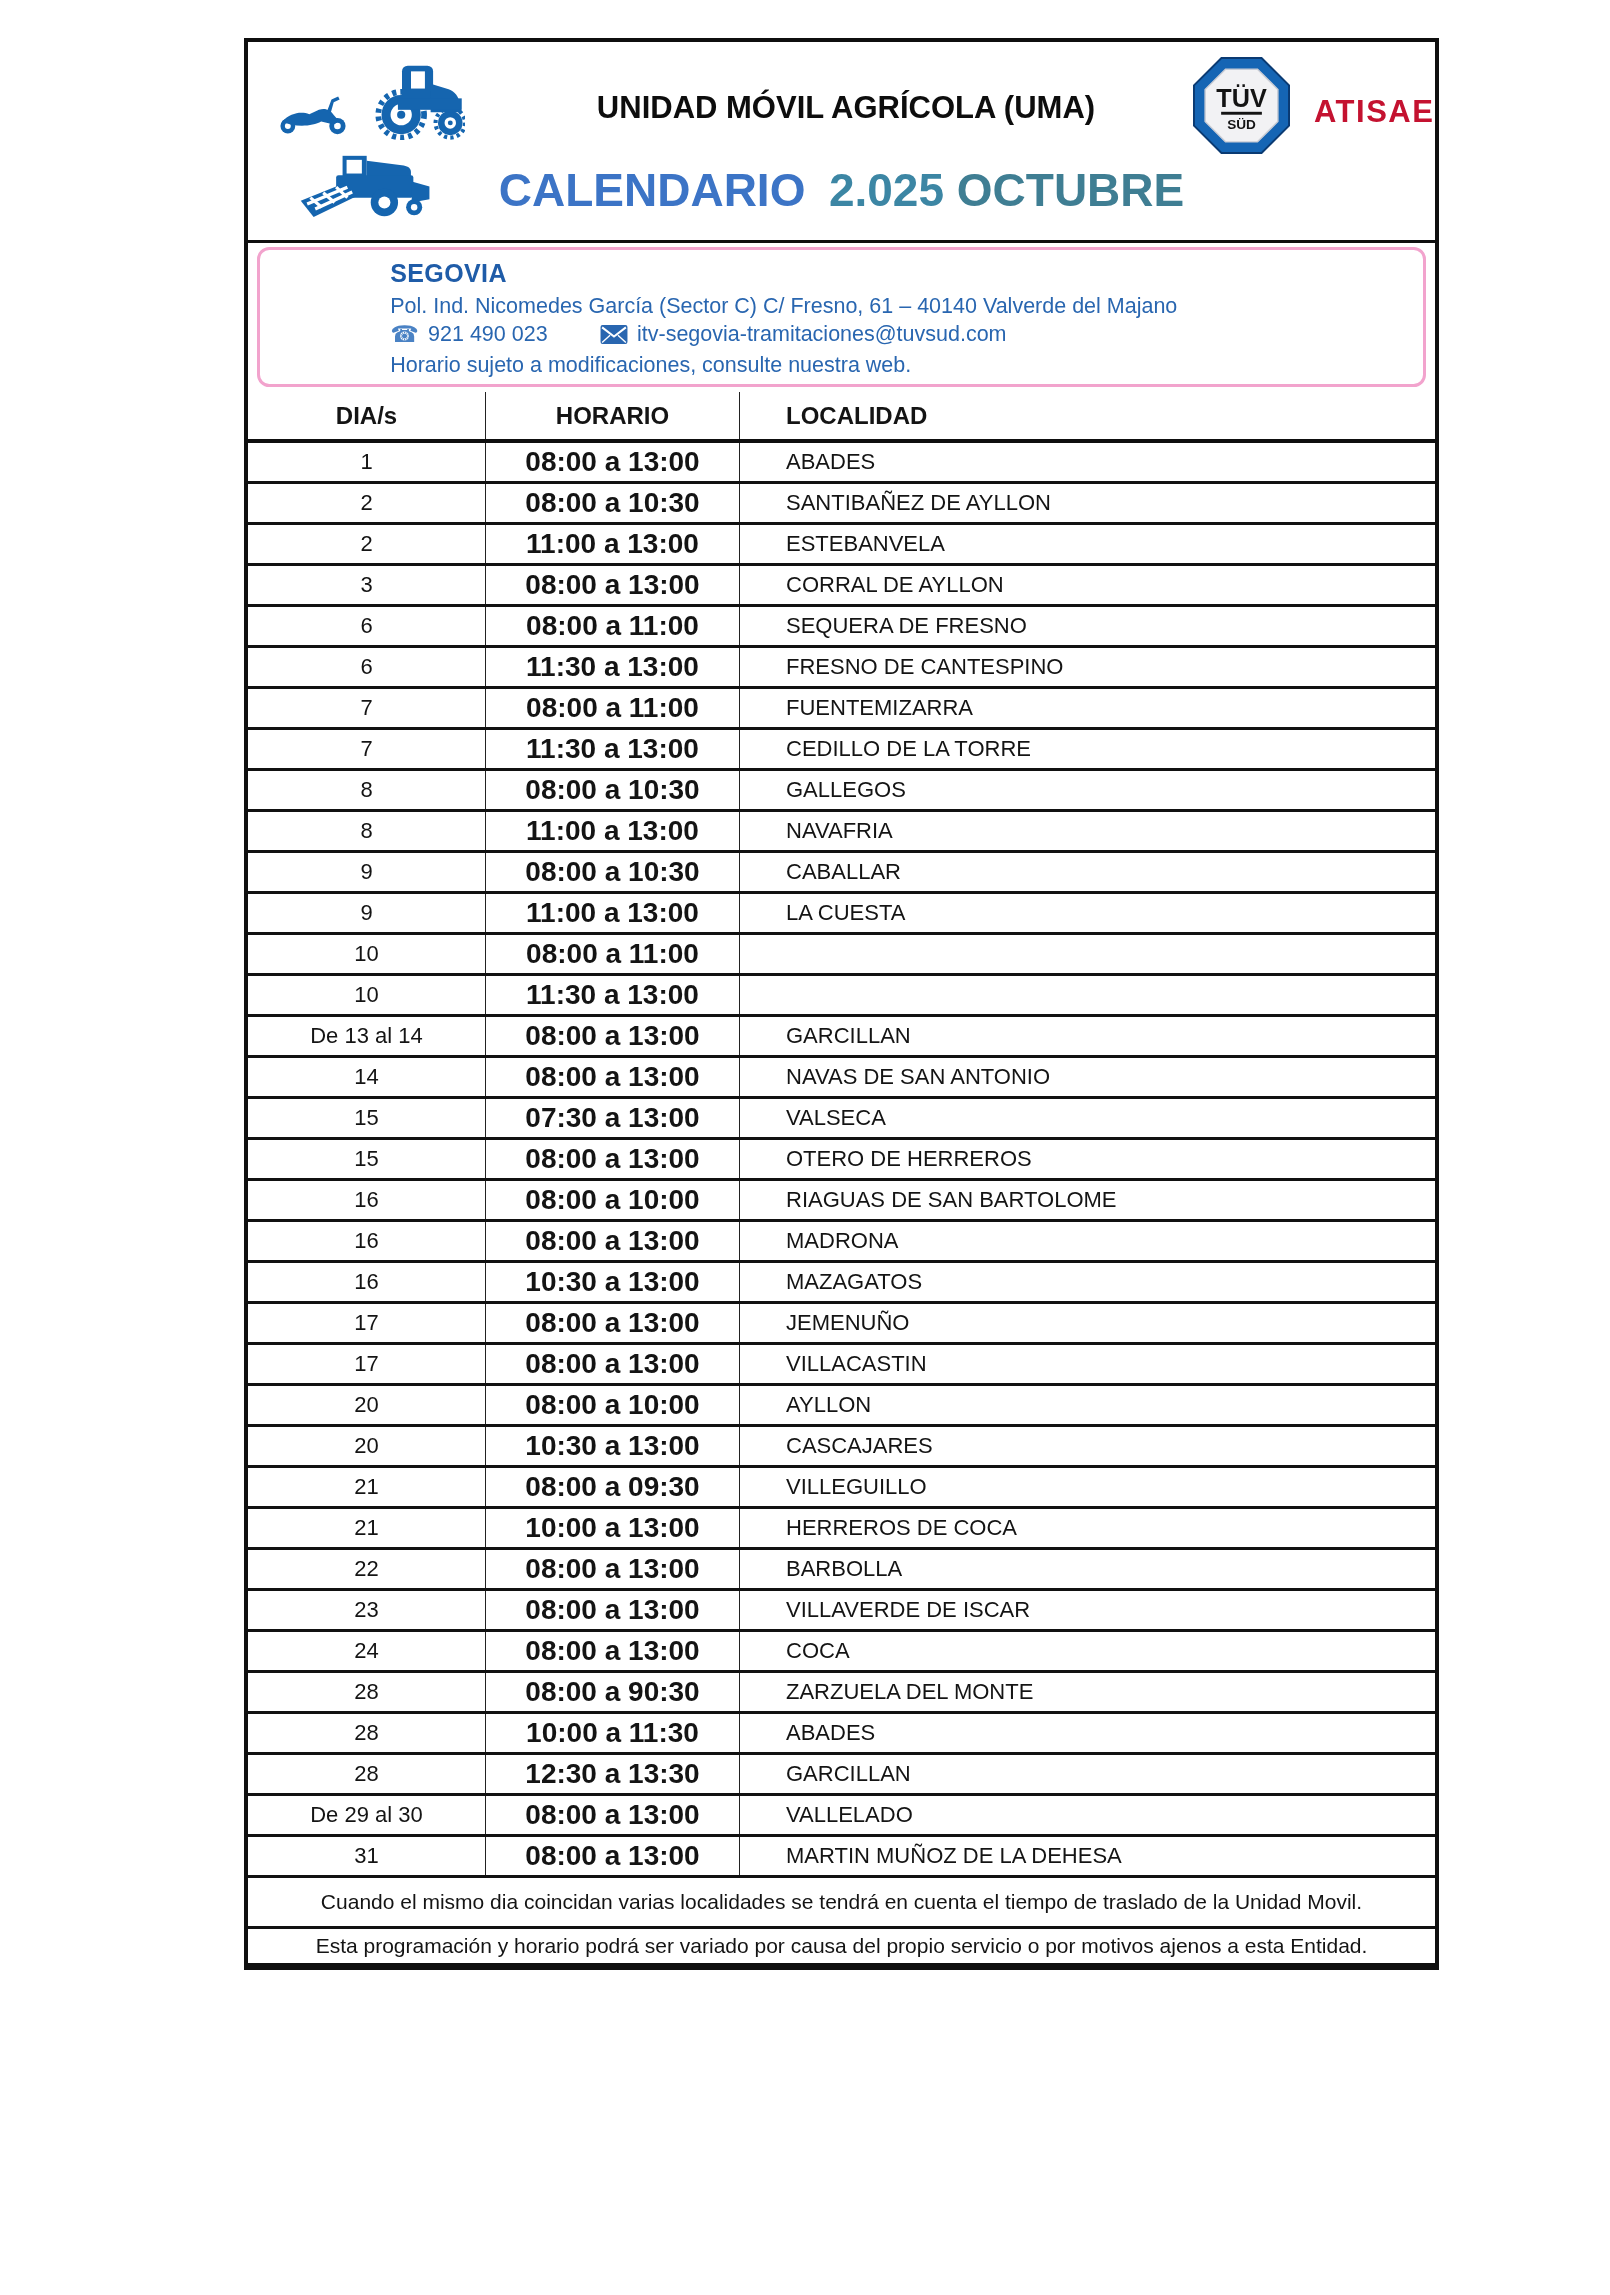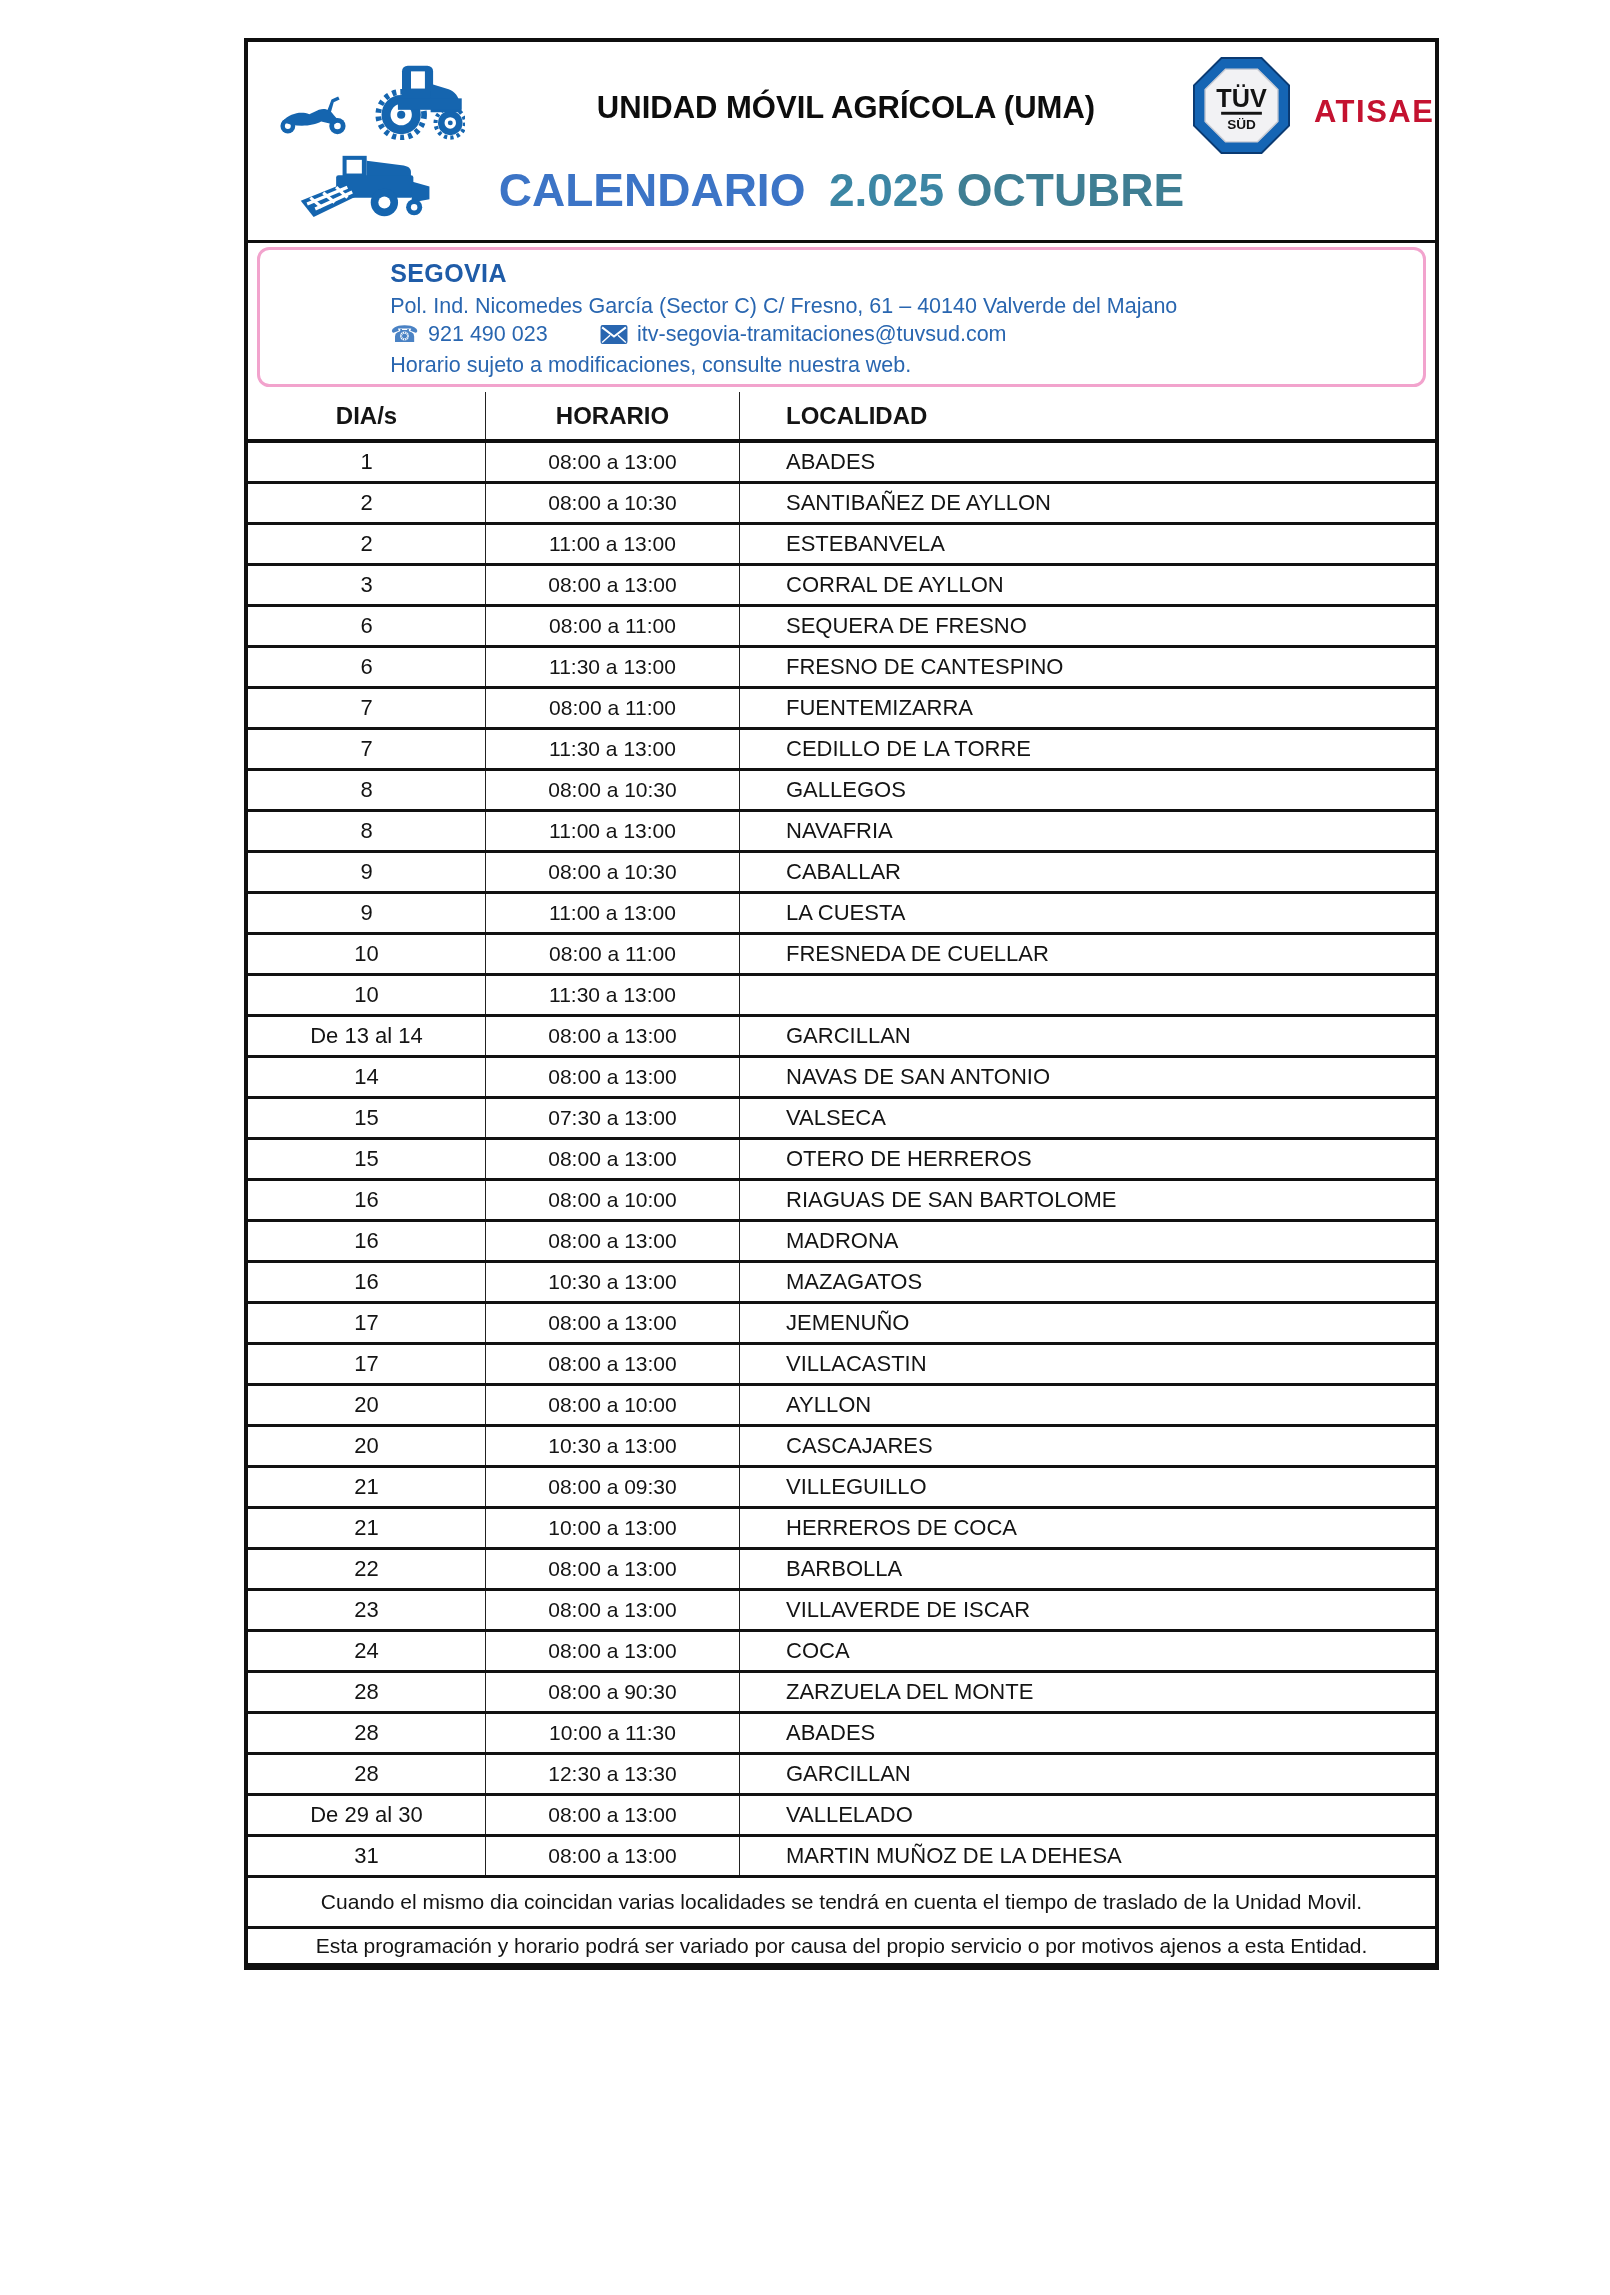--- a/index.html
+++ b/index.html
@@ -53,21 +53,21 @@
 
   
   .schedule{position:absolute;left:0;right:0;top:350px;bottom:0;display:flex;flex-direction:column;}
   .trow{display:flex;box-sizing:border-box;}
   .thead{height:51px;border-bottom:4.6px solid #0f0f0f;font-weight:bold;font-size:24px;}
   .brow{height:41px;border-bottom:3.1px solid #111;font-size:22px;}
   .c{display:flex;align-items:center;justify-content:center;box-sizing:border-box;}
   .c-day{flex:0 0 238px;border-right:1.5px solid #222;}
   .c-time{flex:0 0 254px;border-right:1.5px solid #222;}
   .c-loc{flex:1;justify-content:flex-start;padding-left:46px;}
-  .brow .c-time{font-size:21px;}
+  .brow .c-time{font-size:28px;font-weight:bold;}
   .note-row{display:flex;align-items:center;justify-content:center;text-align:center;
             font-size:21px;box-sizing:border-box;}
   .note-1{height:51px;border-bottom:3.1px solid #111;}
   .note-2{flex:1;}
 </style>
 </head>
 <body>
 
 <div class="page">
   <div class="frame">
@@ -236,21 +236,20 @@
 
           <div class="trow brow">
             <div class="c c-day">9</div>
             <div class="c c-time">11:00 a 13:00</div>
             <div class="c c-loc">LA CUESTA</div>
           </div>
 
           <div class="trow brow">
             <div class="c c-day">10</div>
             <div class="c c-time">08:00 a 11:00</div>
-            <div class="c c-loc">FRESNEDA DE CUELLAR</div>
           </div>
 
           <div class="trow brow">
             <div class="c c-day">10</div>
             <div class="c c-time">11:30 a 13:00</div>
           </div>
 
           <div class="trow brow">
             <div class="c c-day">De 13 al 14</div>
             <div class="c c-time">08:00 a 13:00</div>

